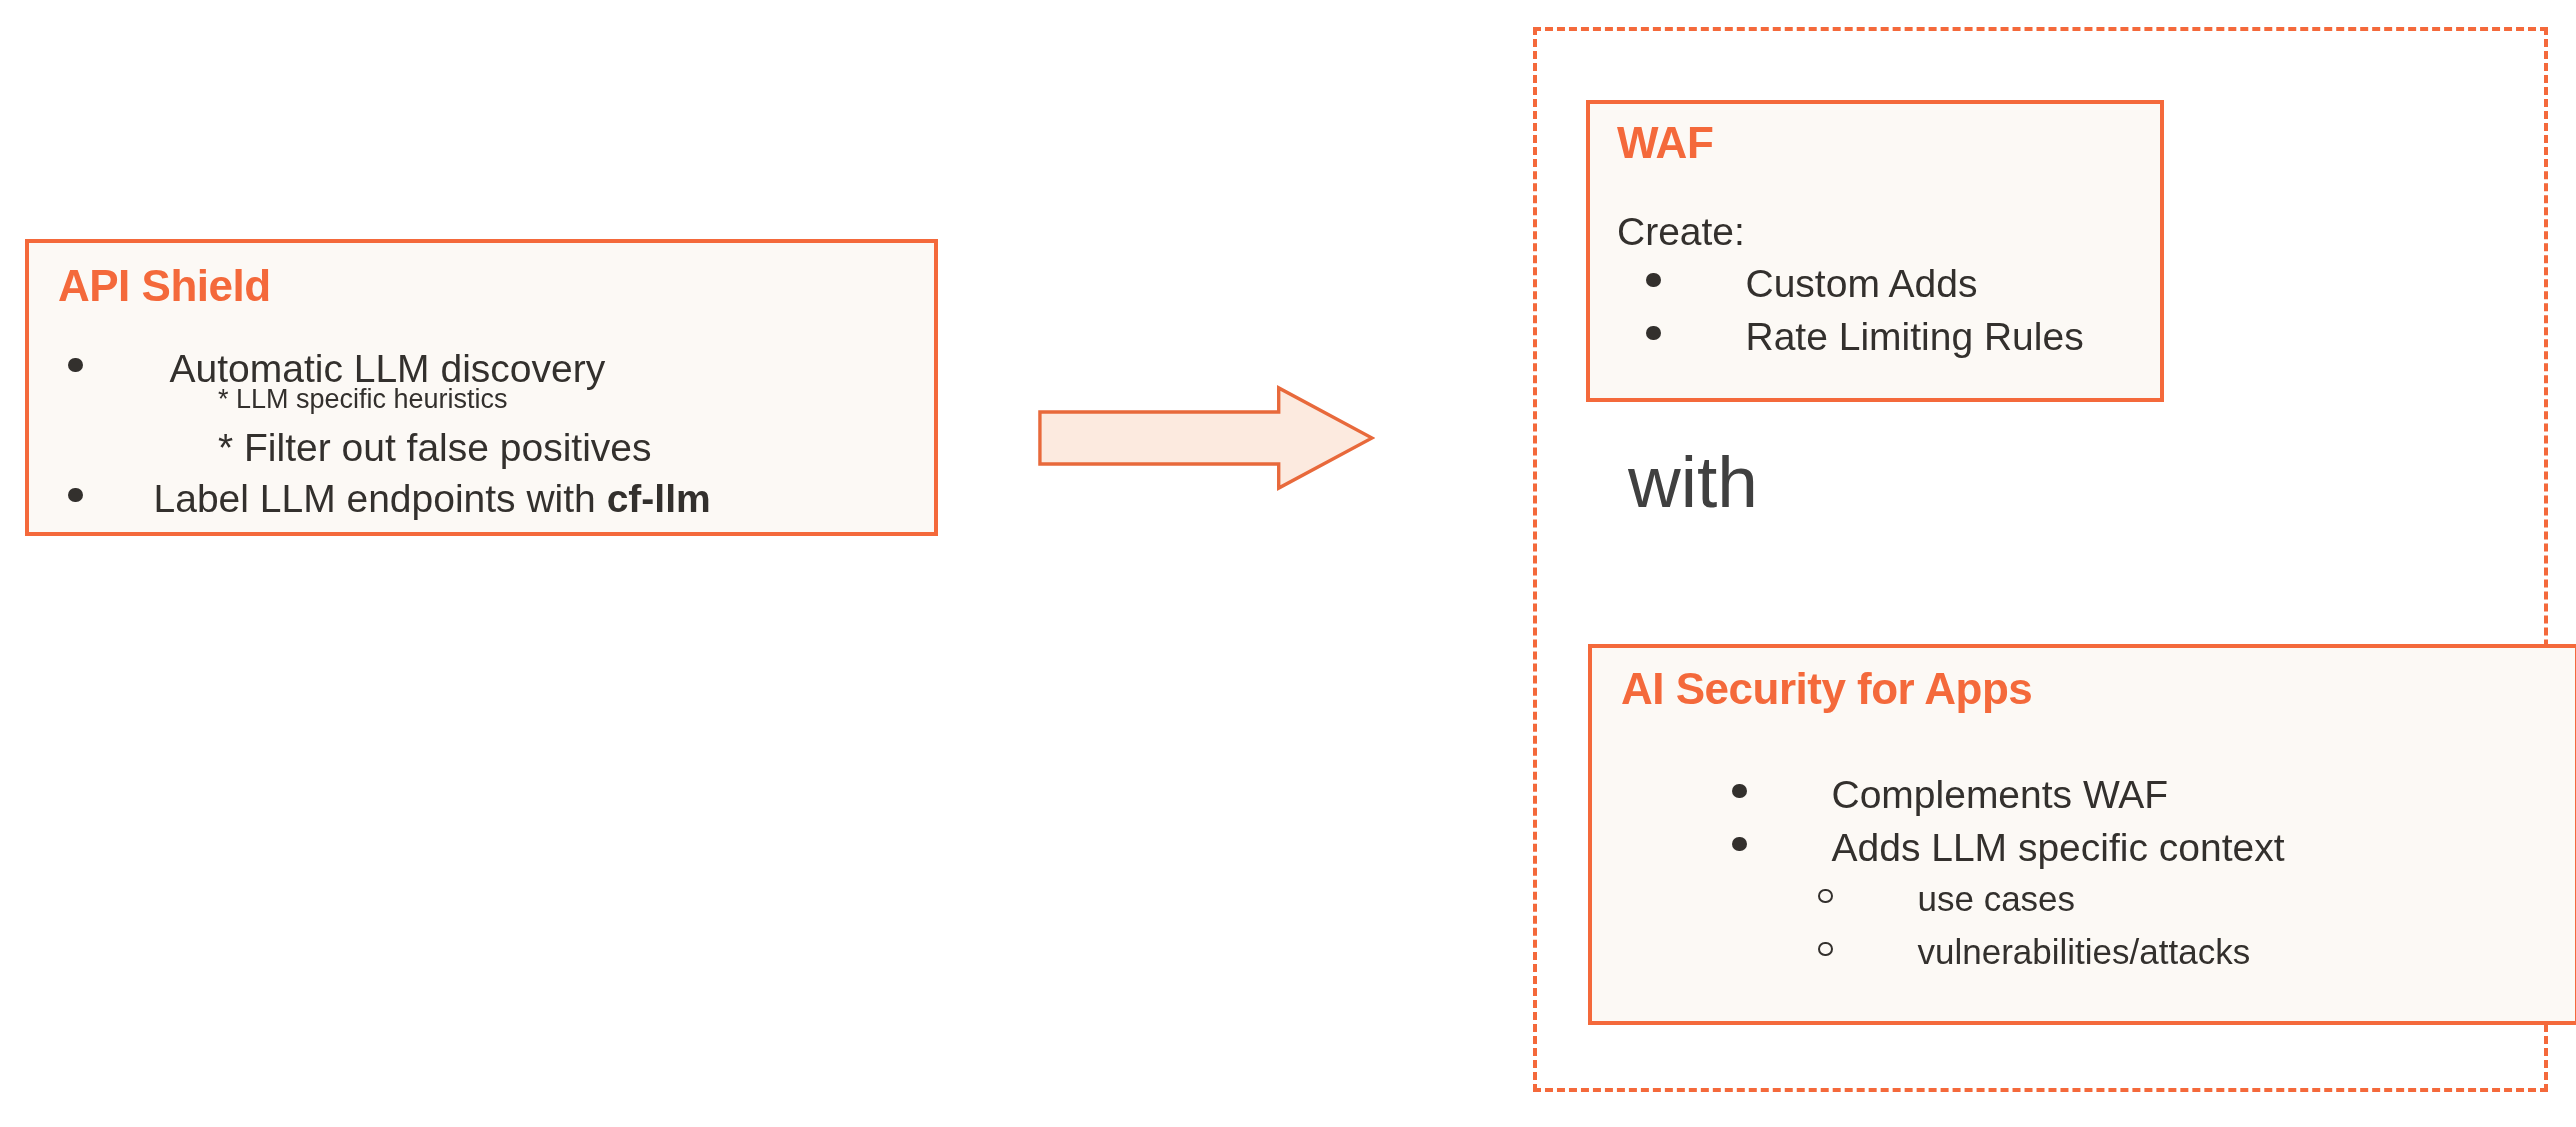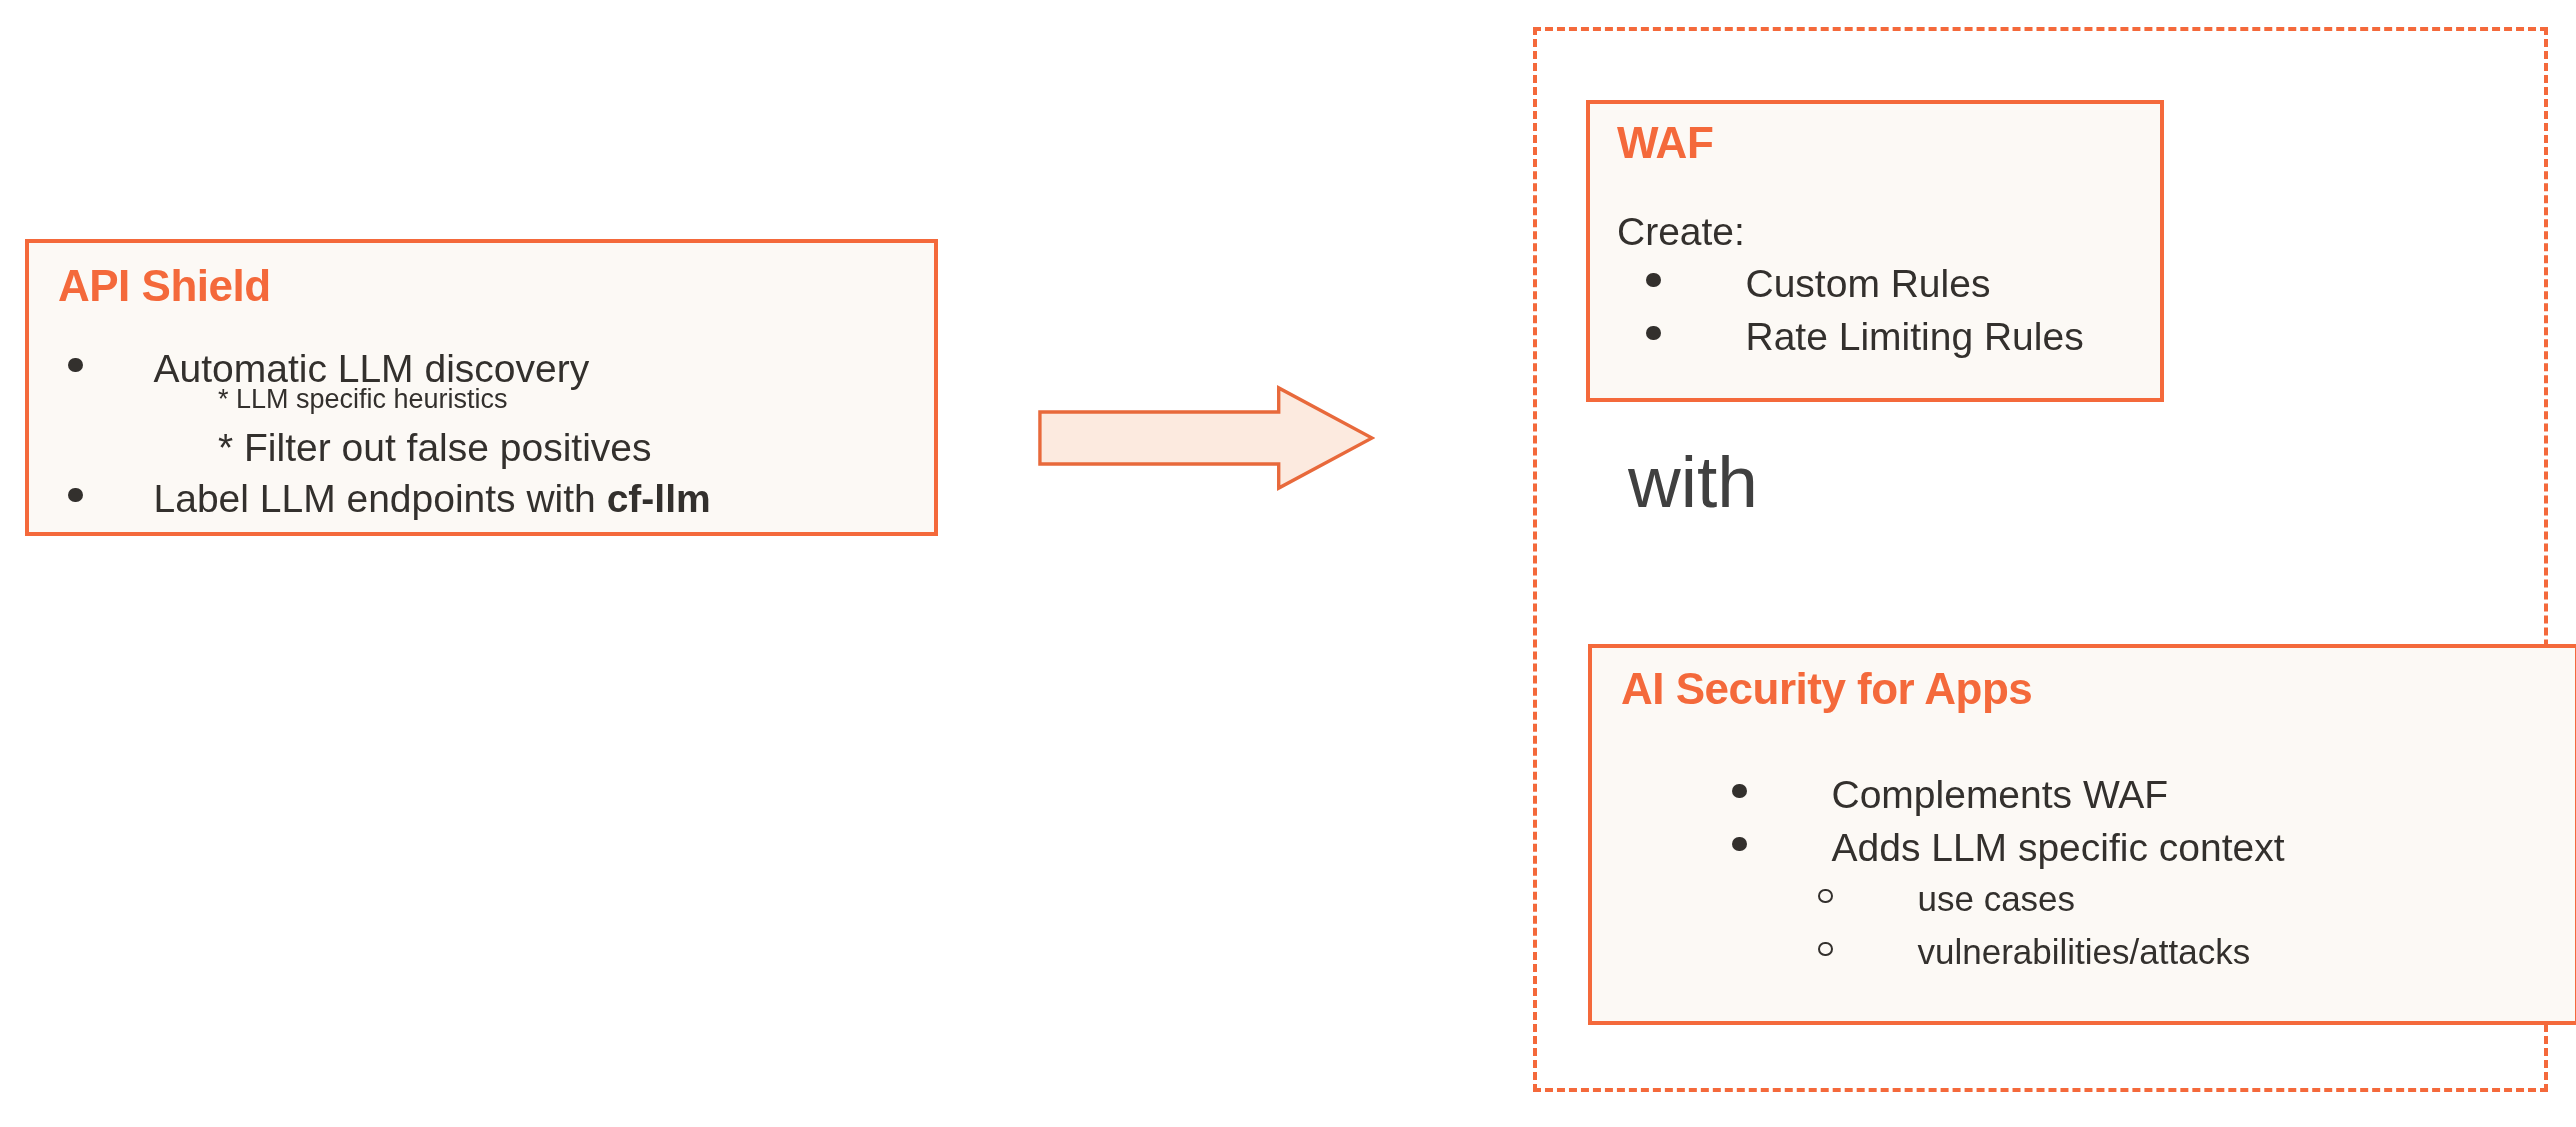--- a/index.html
+++ b/index.html
@@ -72,21 +72,21 @@
     border-radius: 50%;
     background: transparent;
     border: 2.4px solid #33302D;
     box-sizing: border-box;
     flex: none;
     position: relative;
     top: -7.7px;
   }
   .b-text { display: inline-block; }
 
-  #as-b1 { left: 39px; top: 106px; }
+  #as-b1 { left: 39px; top: 106px; gap: 16px; }
   #as-b1 .b-text { margin-left: 71px; }
   #as-sub1 {
     position: absolute;
     left: 189px;
     top: 143px;
     font-size: 27px;
     color: #33302D;
     line-height: 1;
     white-space: nowrap;
   }
@@ -210,21 +210,21 @@
   </svg>
 
   <div id="grouping-box"></div>
 
   <div class="card" id="waf-card">
     <div class="card-title">WAF</div>
     <div id="waf-create">Create:</div>
 
     <div class="bullet-row" id="waf-b1">
       <span class="dot"></span>
-      <span class="b-text">Custom Rules</span>
+      <span class="b-text">Custom Adds</span>
     </div>
 
     <div class="bullet-row" id="waf-b2">
       <span class="dot"></span>
       <span class="b-text">Rate Limiting Rules</span>
     </div>
   </div>
 
   <div id="with-label">with</div>
 

